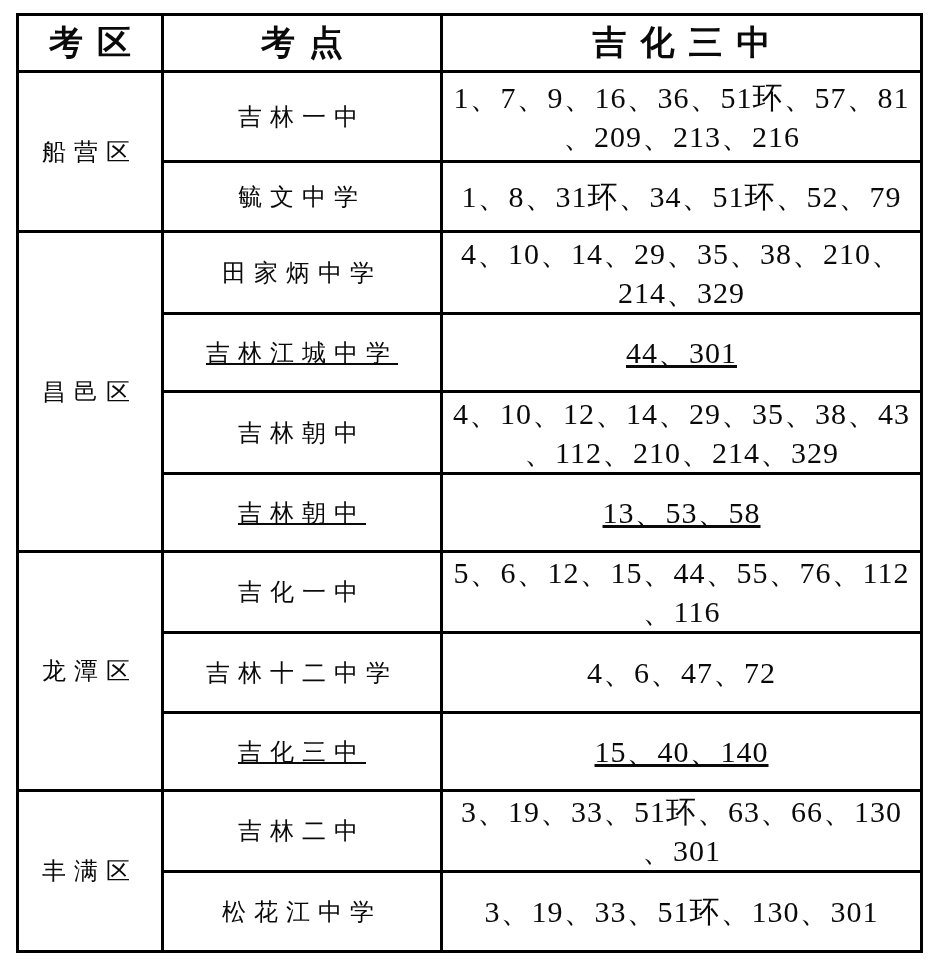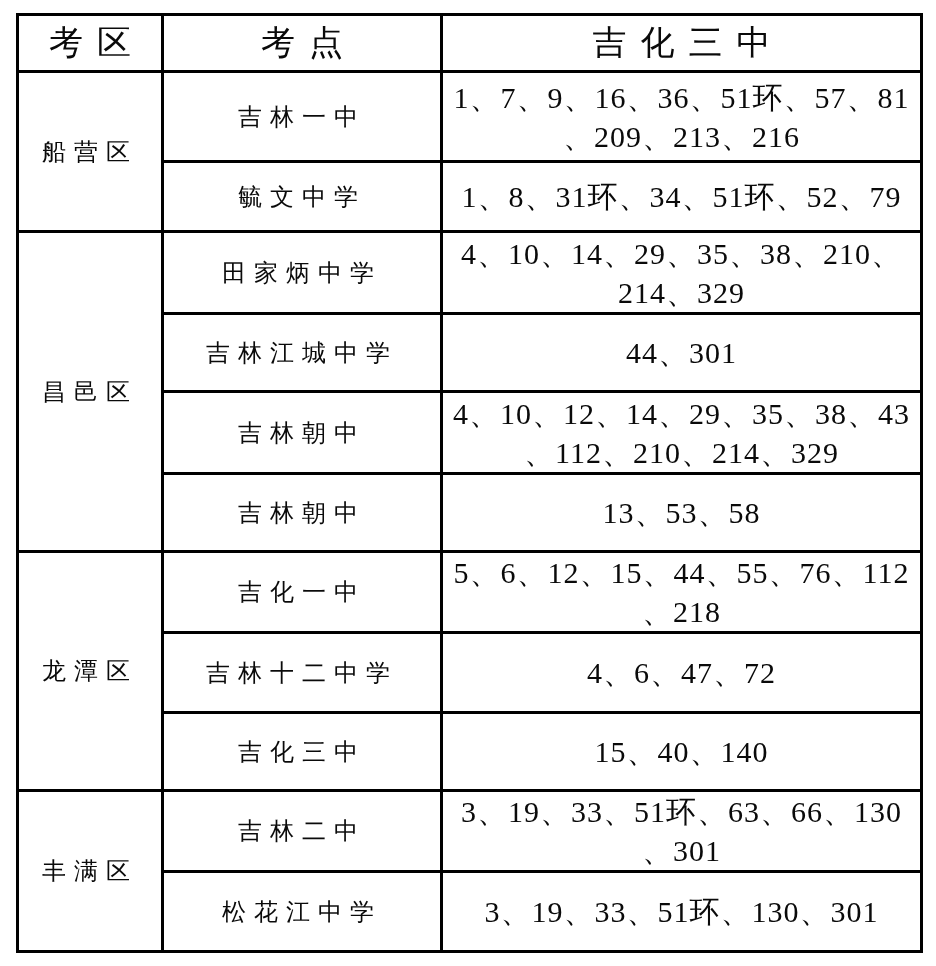--- a/index.html
+++ b/index.html
@@ -31,21 +31,21 @@
   .exam-table td {
     border: 3px solid #000000;
     text-align: center;
     vertical-align: middle;
     padding: 0;
     overflow: hidden;
   }
   
   .exam-table th {
     font-size: 34px;
-    font-weight: normal;
+    font-weight: bold;
     letter-spacing: 14px;
     padding-left: 14px;
     white-space: nowrap;
   }
   
   .cn-cell {
     font-size: 24px;
     letter-spacing: 8px;
     padding-left: 8px;
     white-space: nowrap;
@@ -53,21 +53,21 @@
   
   .routes-cell {
     font-size: 30px;
     letter-spacing: 1px;
     line-height: 39px;
   }
   .route-line { display: block; }
   
   .h57 { height: 57px; }
   .h70 { height: 70px; }
-  .h78 { height: 78px; }
+  .h78 { height: 78px; text-decoration: underline; }
   .h80 { height: 80px; }
   .h82 { height: 82px; }
   .h90 { height: 90px; }
 </style>
 </head>
 <body>
 
 <div class="page">
   <table class="exam-table">
     <colgroup>
@@ -127,21 +127,21 @@
         <span class="route-line">13、53、58</span>
         <span class="route-line"></span>
       </td>
     </tr>
 
     <tr class="h80">
       <td class="cn-cell" rowspan="3">龙潭区</td>
       <td class="cn-cell">吉化一中</td>
       <td class="routes-cell">
         <span class="route-line">5、6、12、15、44、55、76、112</span>
-        <span class="route-line">、218</span>
+        <span class="route-line">、116</span>
       </td>
     </tr>
     <tr class="h80">
       <td class="cn-cell">吉林十二中学</td>
       <td class="routes-cell">
         <span class="route-line">4、6、47、72</span>
         <span class="route-line"></span>
       </td>
     </tr>
     <tr class="h78">

